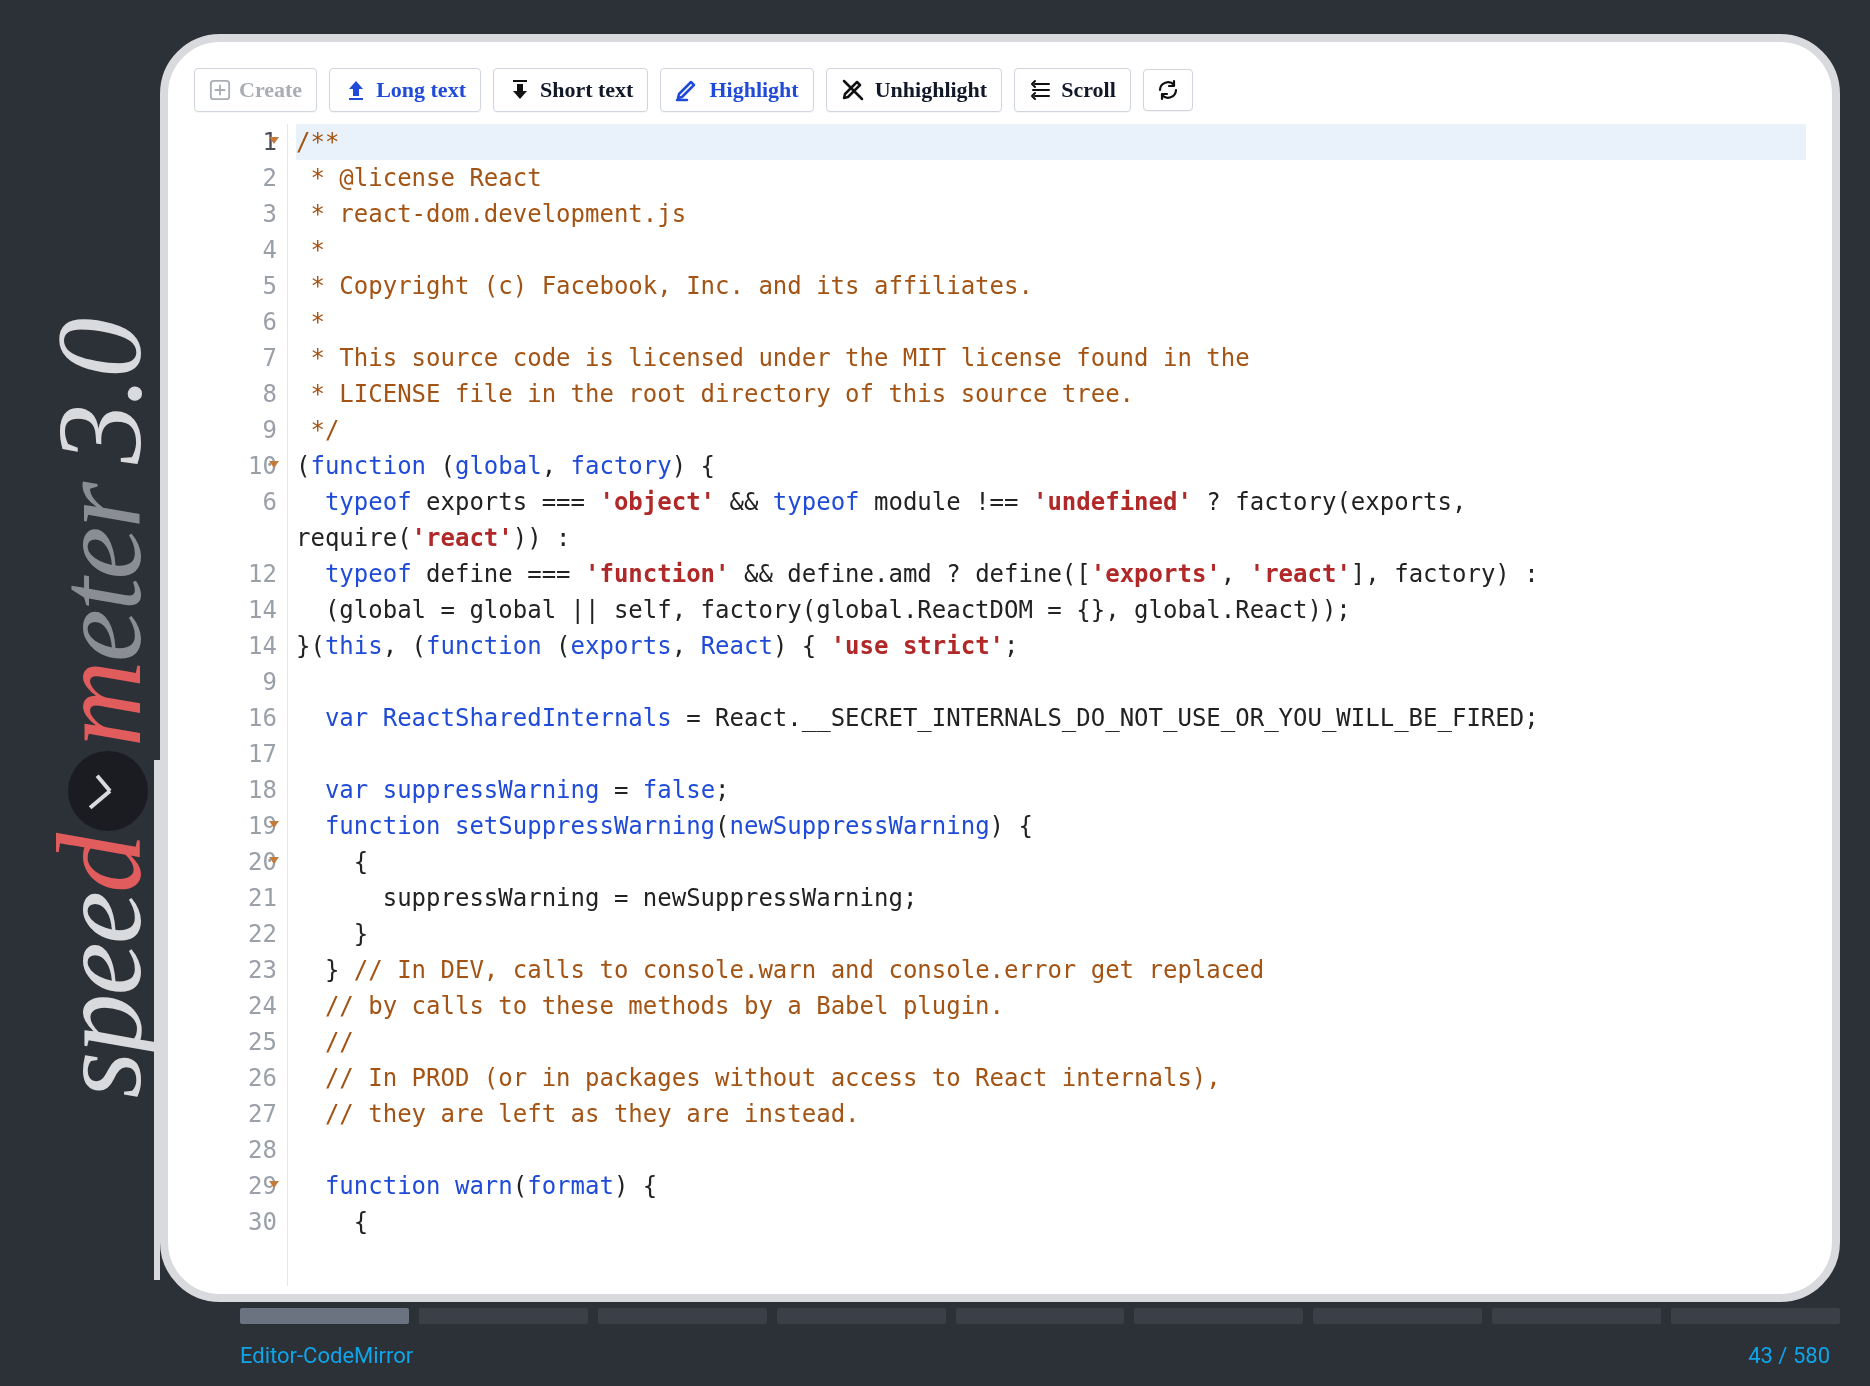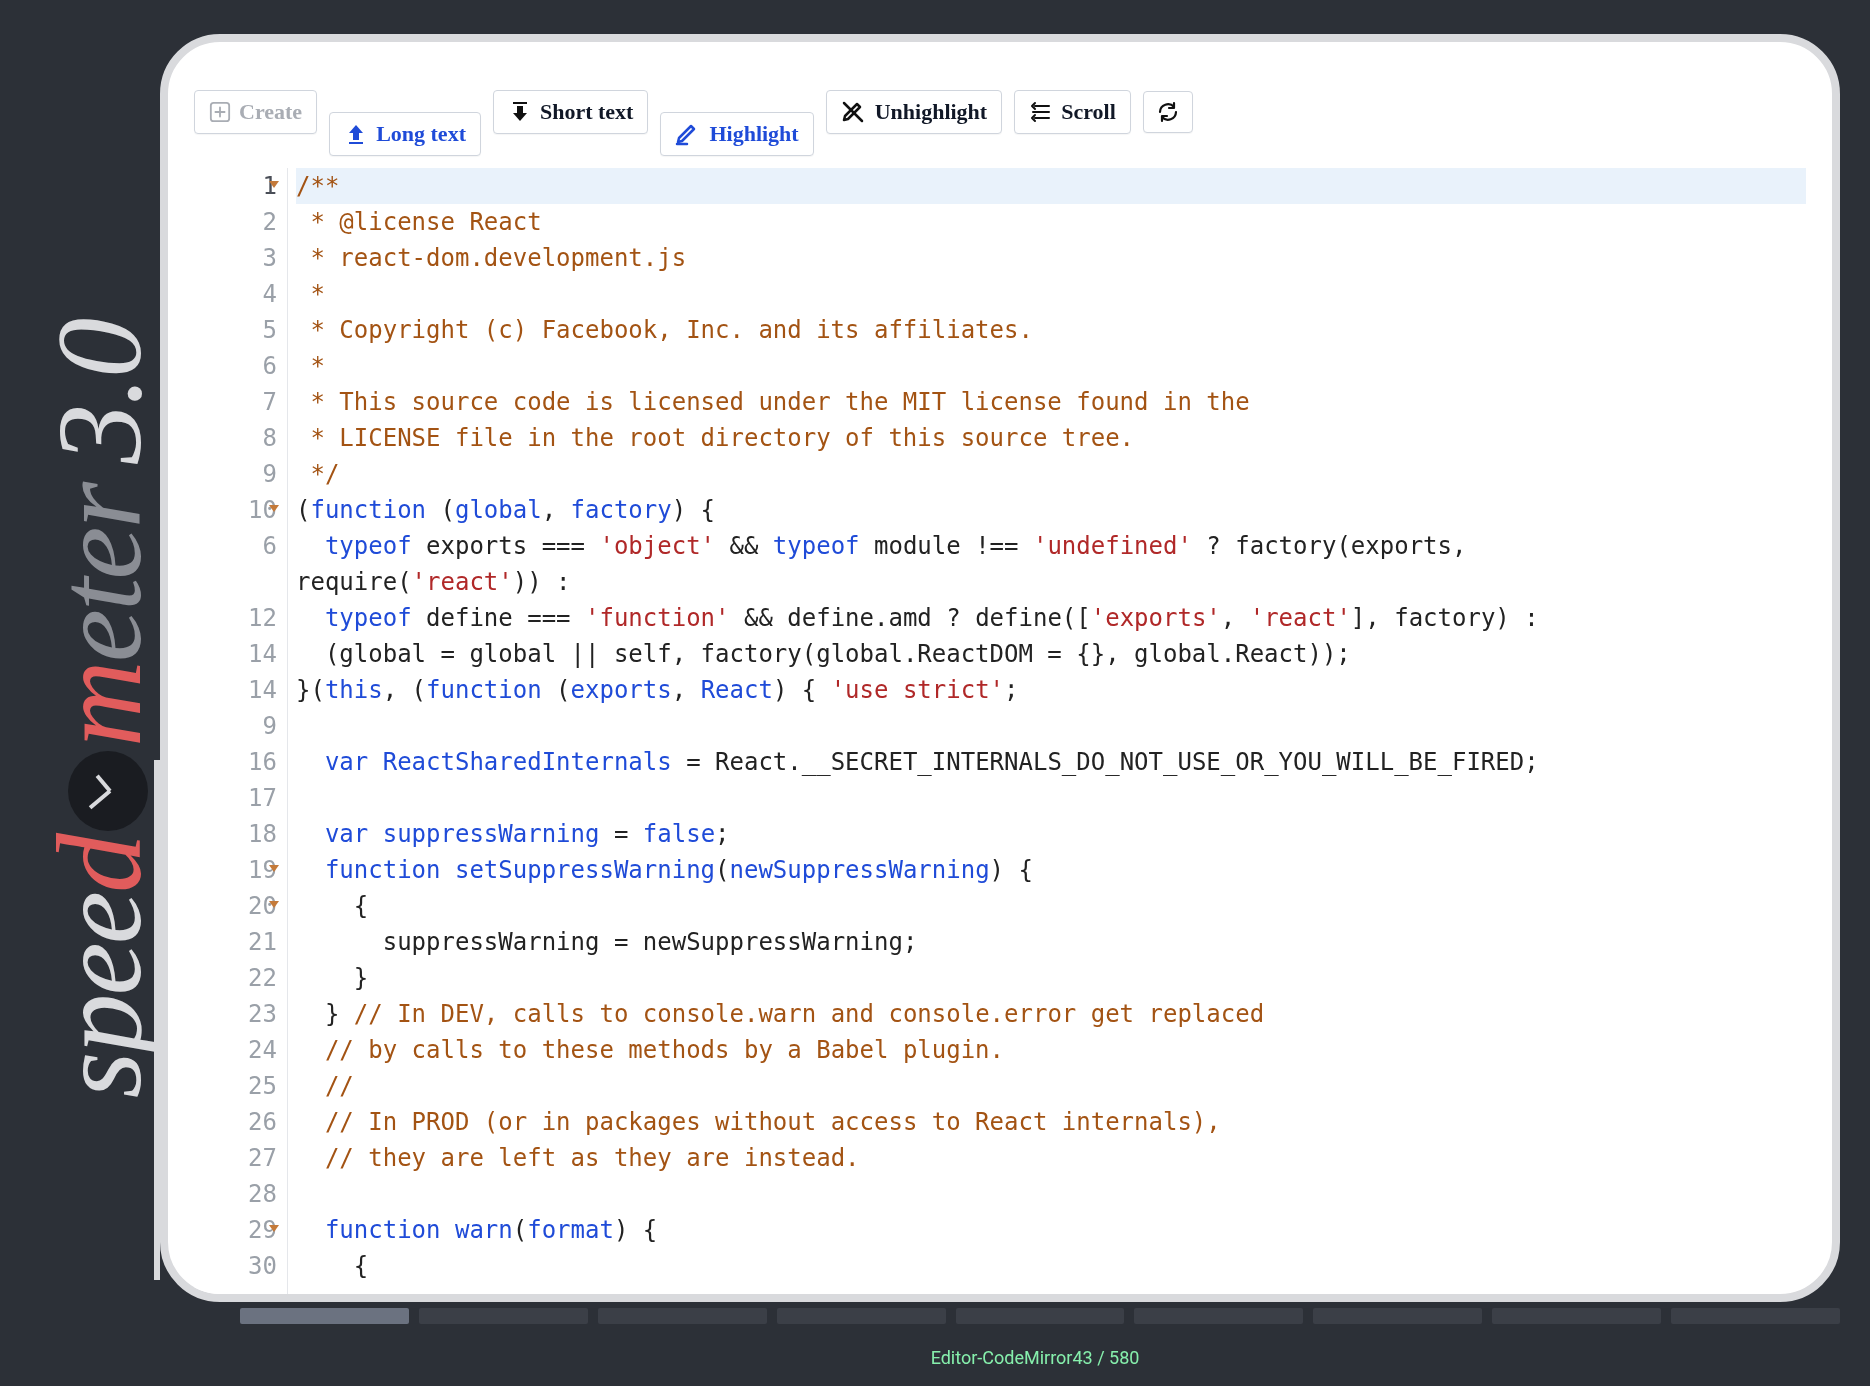--- a/index.html
+++ b/index.html
@@ -104,21 +104,21 @@
     border-radius: 4px;
     padding: 8px 14px;
     font-size: 22px;
     font-weight: 600;
     color: #111827;
     cursor: pointer;
     box-shadow: 0 1px 1px rgba(0,0,0,0.04);
     font-family: Liberation Serif, serif;
   }
   .btn.disabled { color: #a9adb4; cursor: default; }
-  .btn.blue-label { color: #1f4bd8; margin-top: 44px; }
+  .btn.blue-label { color: #1f4bd8; }
   .btn svg { display: block; }
   .btn.iconbtn { padding: 8px 12px; }
 
   
   .editor {
     display: flex;
     width: 100%;
     height: calc(100% - 64px);
     font-family: ui-monospace, SFMono-Regular, Menlo, Consolas, monospace;
     font-size: 24px;
@@ -151,21 +151,21 @@
     white-space: pre;
     overflow: hidden;
   }
   .code .row { height: 36px; }
   .code .row.active { background: #e9f2fb; }
 
   
   .c-comment { color: #a35313; } 
   .c-kw { color: #1f4bd8; }
   .c-var { color: #1f4bd8; }
-  .c-str { color: #b02828; }      
+  .c-str { color: #b02828; font-weight: bold; }      
   .c-plain { color: #222; }
   .c-bool { color: #1f4bd8; }
 
   
   .progress {
     position: absolute;
     left: 240px;
     right: 30px;
     bottom: 62px;
     height: 16px;
@@ -178,24 +178,24 @@
     border-radius: 2px;
   }
   .progress .seg:first-child { background: #6b7280; }
 
   
   .footer {
     position: absolute;
     left: 240px;
     right: 40px;
     bottom: 18px;
-    color: #86efac;
-    font-size: 18px;
-    display: flex;
-    justify-content: center;
+    color: #0ea5e9;
+    font-size: 22px;
+    display: flex;
+    justify-content: space-between;
   }
 </style>
 </head>
 <body>
 
 <div class="sidebar-logo">
   <div class="logo-text">
     <span class="sp">sp</span><span class="ee">ee</span><span class="d">d</span><span class="clock"></span><span class="m">m</span><span class="eter">eter</span><span class="ver">3.0</span>
   </div>
   <div class="logo-underline"></div>

